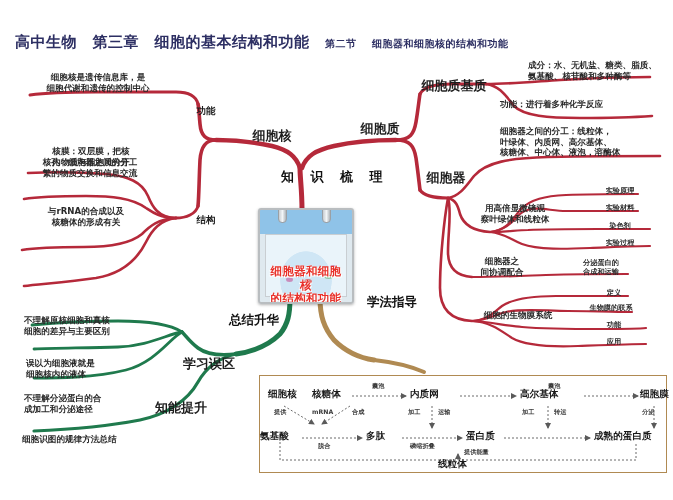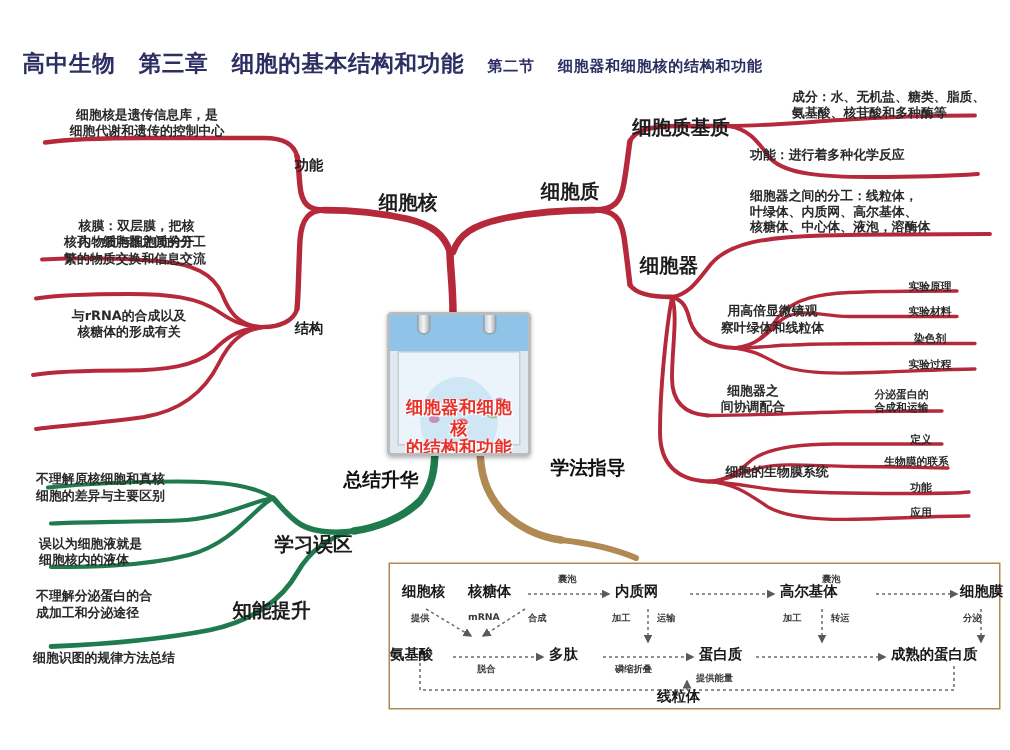--- a/index.html
+++ b/index.html
@@ -107,20 +107,21 @@
       <path d="M182,332 C170,338 156,362 126,370 C94,378 56,378 34,378" stroke-width="2.8"></path>
       <path d="M236,354 C218,358 206,368 198,382 C188,400 168,414 140,420 C104,427 58,430 34,431" stroke-width="3.2"></path>
     </g>
 
     <g fill="none" stroke="#b08a52" stroke-linecap="round">
       <path d="M320,298 C320,316 324,328 334,340 C346,352 360,358 374,360" stroke-width="5"></path>
       <path d="M374,360 C392,362 410,366 424,372" stroke-width="4"></path>
     </g>
   </svg>
 
+  <div class="center-lbl" style="left:281px;top:168px;">知 识  梳 理</div>
 
   <div id="poster">
     <div class="ring r1"></div>
     <div class="ring r2"></div>
     <div class="pic">
       <div class="dots">
         <span class="dot" style="left:14px;top:32px;width:9px;height:6px;background:#e05a5a;"></span>
         <span class="dot" style="left:28px;top:36px;width:12px;height:7px;background:#6fb6e0;"></span>
         <span class="dot" style="left:46px;top:33px;width:10px;height:7px;background:#e0b44a;"></span>
         <span class="dot" style="left:58px;top:38px;width:9px;height:6px;background:#7fc08a;"></span>
@@ -181,21 +182,21 @@
   <div class="lbl branch" style="left:150px;top:400px;width:62px;">知能提升</div>
 
   <div class="lbl leaf" style="left:24px;top:315px;width:126px;text-align:left;">不理解原核细胞和真核
 细胞的差异与主要区别</div>
   <div class="lbl leaf" style="left:26px;top:358px;width:120px;text-align:left;">误以为细胞液就是
 细胞核内的液体</div>
   <div class="lbl leaf" style="left:24px;top:393px;width:124px;text-align:left;">不理解分泌蛋白的合
 成加工和分泌途径</div>
   <div class="lbl leaf" style="left:22px;top:434px;width:152px;text-align:left;">细胞识图的规律方法总结</div>
 
-  <div class="lbl branch2" style="left:354px;top:304px;width:76px;">学法指导</div>
+  <div class="lbl branch2" style="left:354px;top:294px;width:76px;">学法指导</div>
 
   <div id="flow">
     <svg viewBox="0 0 406 96">
       <defs>
         <marker id="ah" markerWidth="6" markerHeight="6" refX="5" refY="3" orient="auto">
           <path d="M0,0 L6,3 L0,6 z" fill="#5a5a5a"></path>
         </marker>
       </defs>
       <g stroke="#6b6b6b" stroke-width="1" fill="none" stroke-dasharray="2,2" marker-end="url(#ah)">
 

